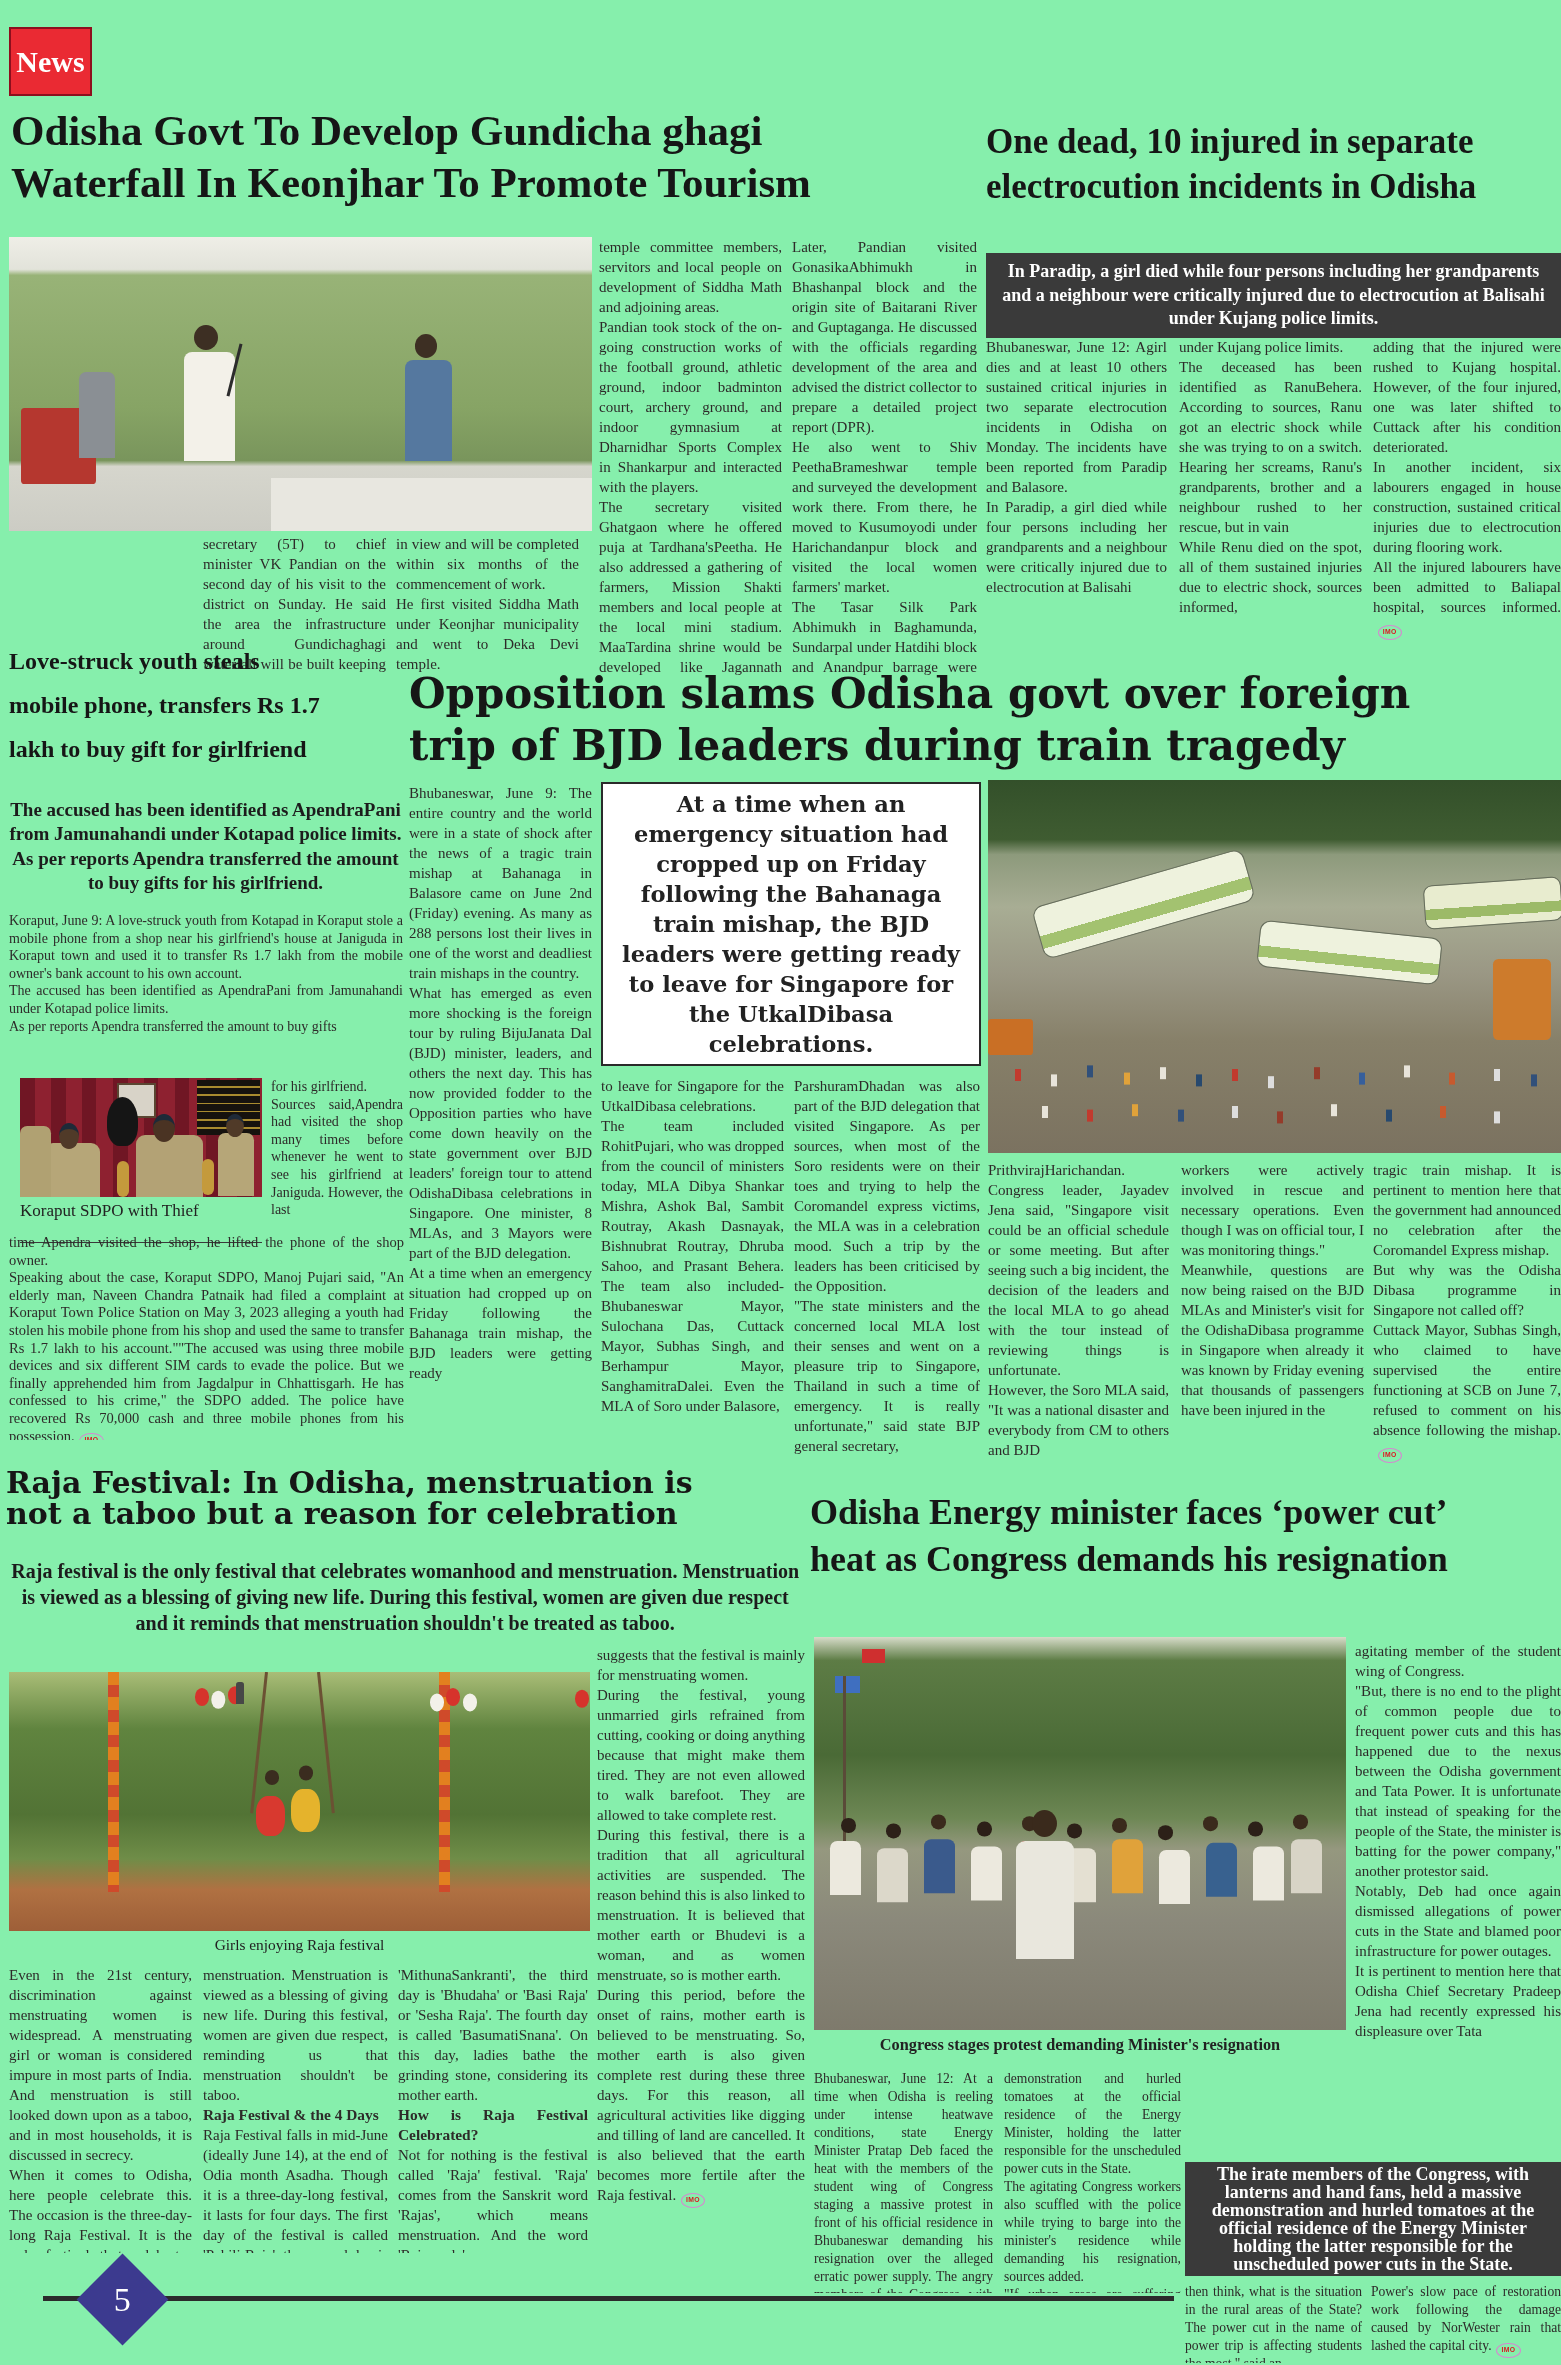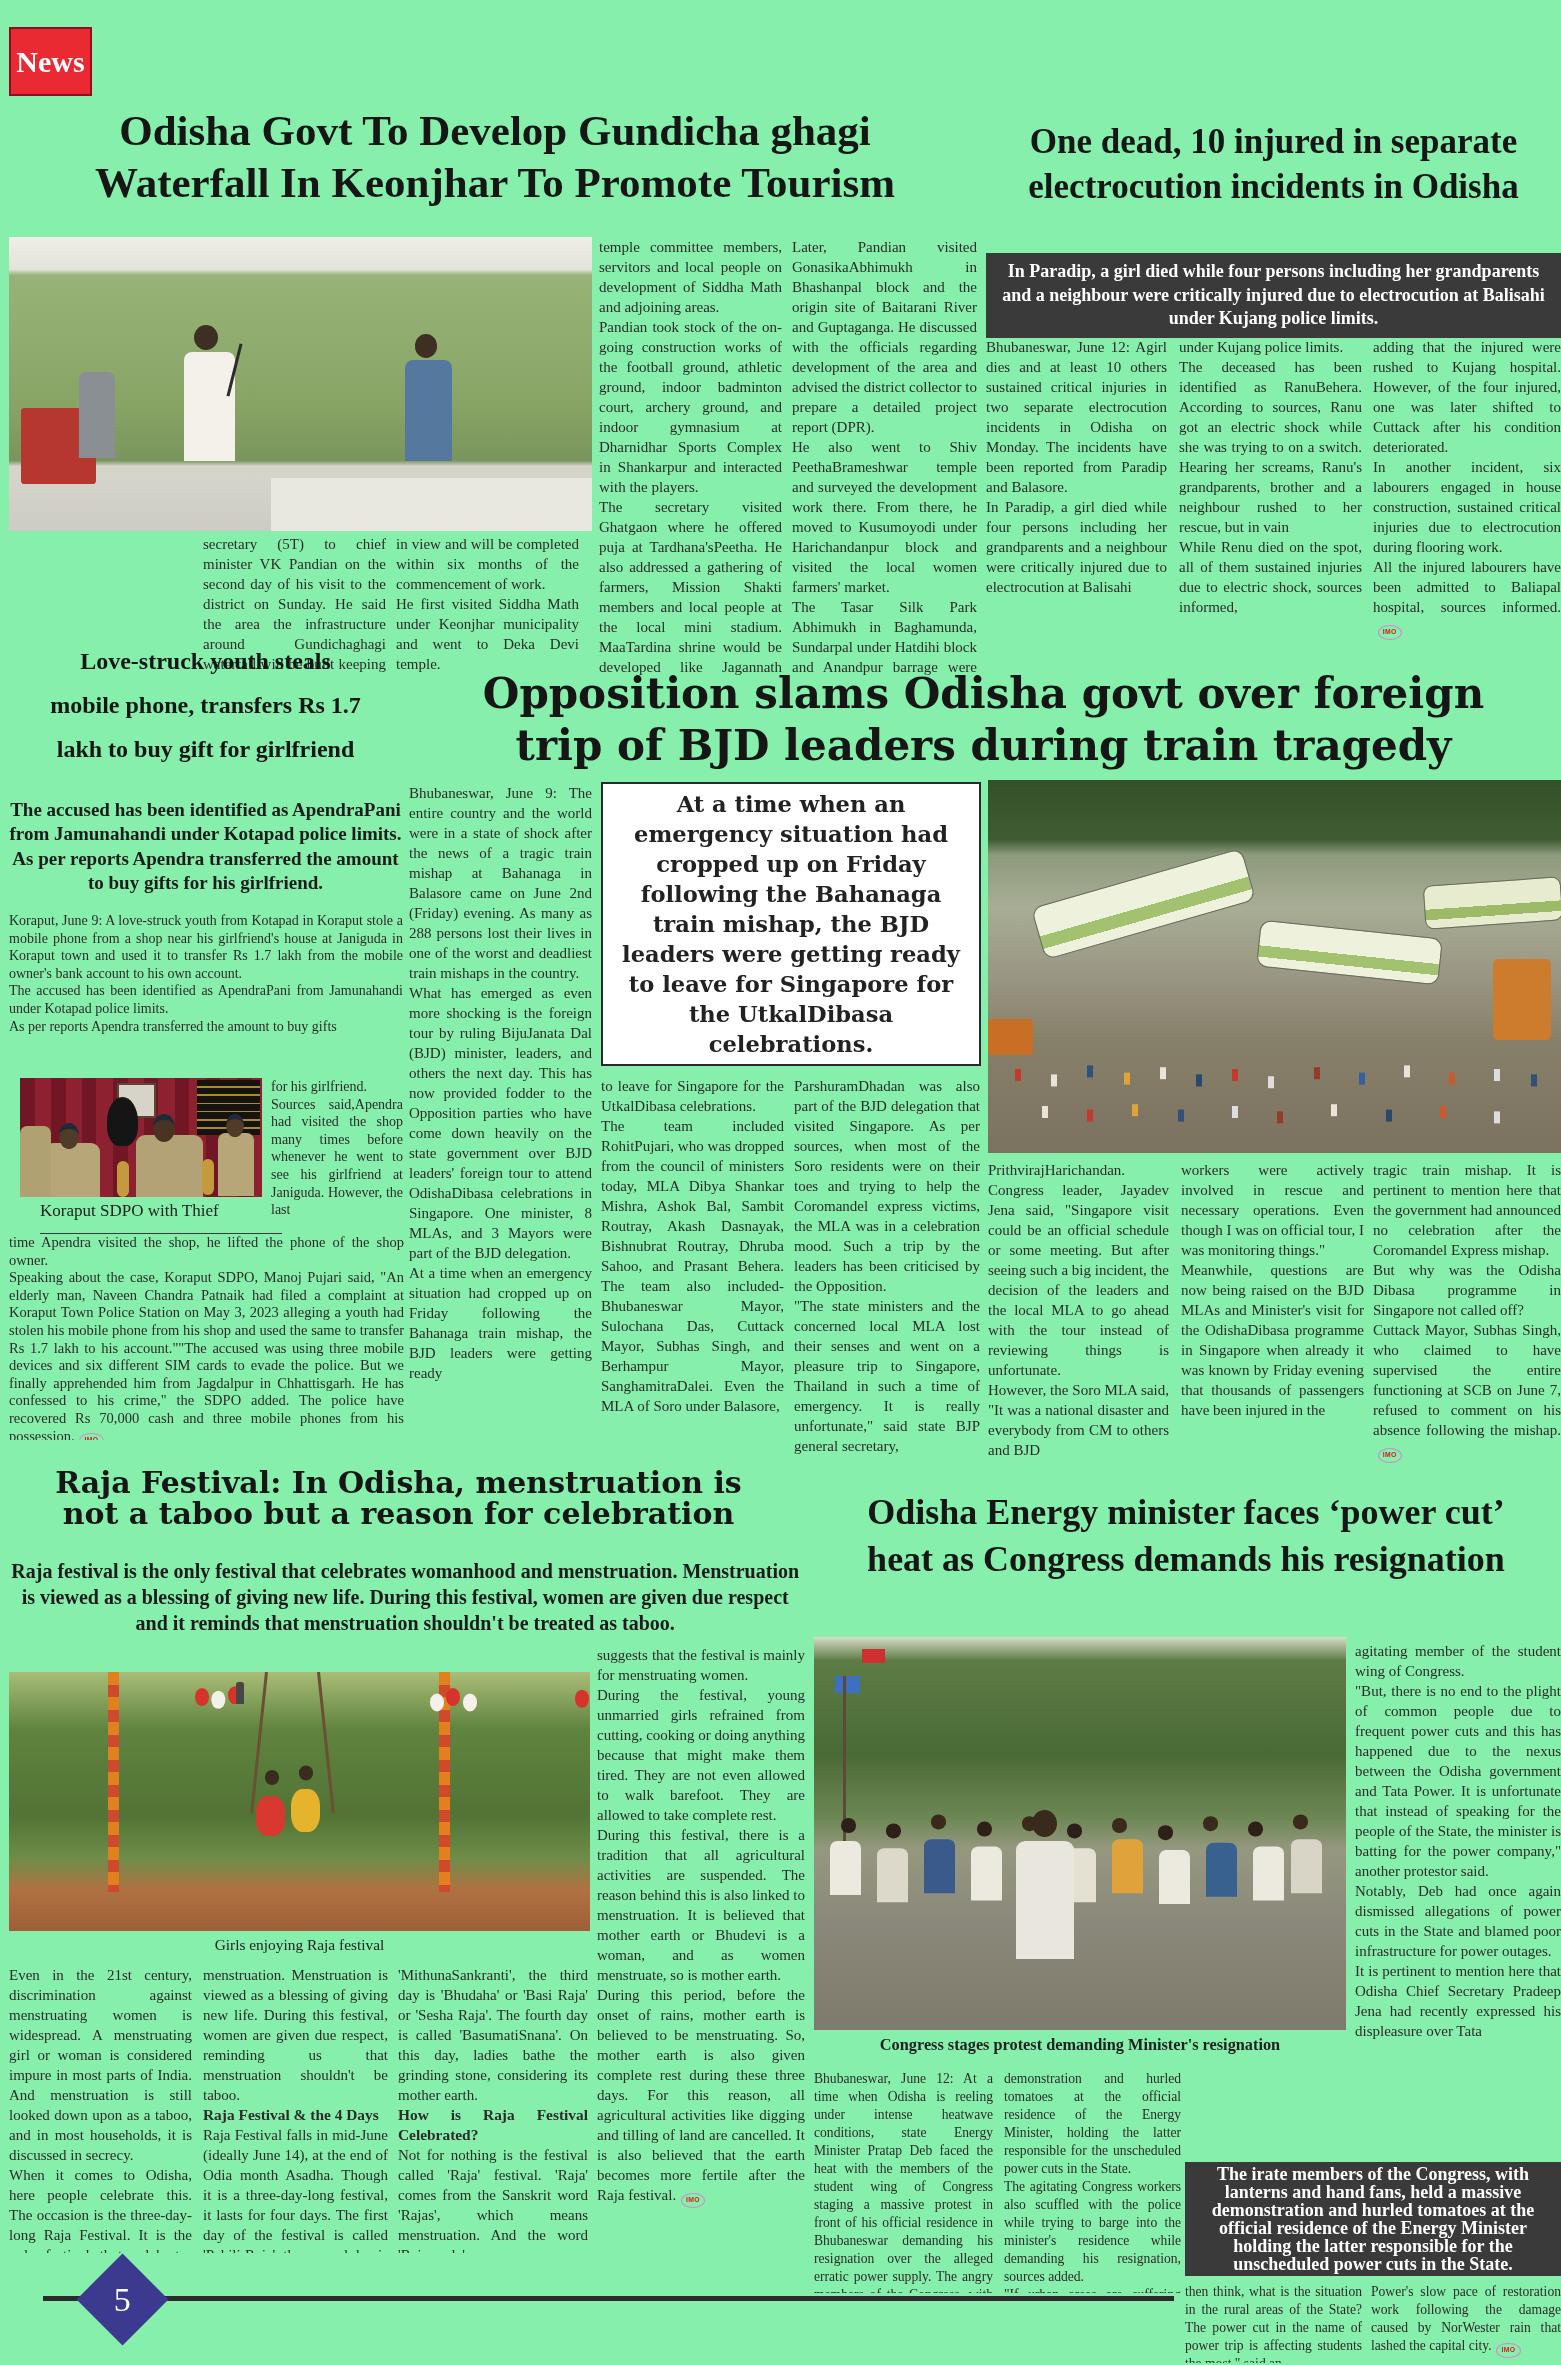--- a/index.html
+++ b/index.html
@@ -1,19 +1,19 @@
 <!DOCTYPE html>
 <html style="font-size:14.5px"><head>
 <meta charset="utf-8">
 <style>
   html,body{margin:0;padding:0;background:#e9e9e9;}
   #page{position:relative;width:1561px;height:2366px;background:#86efac;overflow:hidden;
         font-family:"Liberation Serif","DejaVu Serif",serif;color:#2e2c2a;}
   .headline{position:absolute;font-family:"Liberation Serif",serif;font-weight:700;color:#161616;
-            text-align:center;white-space:pre-line;}
+            text-align:left;white-space:pre-line;}
   .slab{font-family:"DejaVu Serif",serif;}
   .subhead{position:absolute;font-weight:700;color:#1c1c1c;text-align:center;white-space:pre-line;}
   .col{position:absolute;font-size:15px;line-height:20px;text-align:justify;
        white-space:pre-line;overflow:hidden;color:#2d2b29;}
   .tight{font-size:13.6px;line-height:18px;}
   .darkbox{position:absolute;background:#3a3a3a;color:#fff;font-weight:700;text-align:center;
            display:flex;align-items:center;justify-content:center;box-sizing:border-box;}
   .quotebox{position:absolute;border:2.7px solid #2a2a2a;box-sizing:border-box;background:#fff;
             font-family:"DejaVu Serif",serif;font-weight:700;color:#222;text-align:center;
             display:flex;align-items:center;justify-content:center;padding:9px;}
@@ -97,21 +97,21 @@
     <div class="ps" style="left:10%;top:55%;width:56px;height:54px;background:#b6a678;border-radius:9px 9px 0 0;"></div>
     <div class="ps" style="left:16%;top:38%;width:20px;height:20px;background:#503a28;border-radius:50%;border-top:6.3px solid #1e2a38;"></div>
     <div class="ps" style="left:48%;top:48%;width:67px;height:62px;background:#b3a275;border-radius:9px 9px 0 0;"></div>
     <div class="ps" style="left:55%;top:30%;width:22px;height:22px;background:#4a3323;border-radius:50%;border-top:6.3px solid #1e2a38;"></div>
     <div class="ps" style="left:82%;top:46%;width:36px;height:63px;background:#b6a678;border-radius:7.2px 7.2px 0 0;"></div>
     <div class="ps" style="left:85%;top:30%;width:18px;height:18px;background:#503a28;border-radius:50%;border-top:5.4px solid #1e2a38;"></div>
     <div class="ps" style="left:0%;top:40%;width:31px;height:72px;background:#b0a172;border-radius:7.2px 7.2px 0 0;"></div>
     <div class="ps" style="left:40%;top:70%;width:12.7px;height:36px;background:#c49a3c;border-radius:6.3px;"></div>
     <div class="ps" style="left:75%;top:68%;width:12.7px;height:36px;background:#c49a3c;border-radius:6.3px;"></div>
   </div>
-  <div class="caption" style="left:20px;top:1201px;width:242px;font-size:17px;border-bottom:1.8px solid #3a3a3a;padding-bottom:12px;margin-left:20px;">Koraput SDPO with Thief</div>
+  <div class="caption" style="left:20px;top:1201px;width:242px;font-size:17px;border-bottom:1.8px solid #3a3a3a;padding-bottom:21px;">Koraput SDPO with Thief</div>
 
   <div class="col" style="left:271px;top:1078px;width:132px;height:148px;font-size:14px;line-height:17.6px;"><span>for his girlfriend.
 Sources said,Apendra had visited the shop many times before whenever he went to see his girlfriend at Janiguda. However, the last</span></div>
 
   <div class="col" style="left:9px;top:1234px;width:395px;height:206px;font-size:14.5px;line-height:17.6px;"><span>time Apendra visited the shop, he lifted the phone of the shop owner.
 Speaking about the case, Koraput SDPO, Manoj Pujari said, "An elderly man, Naveen Chandra Patnaik had filed a complaint at Koraput Town Police Station on May 3, 2023 alleging a youth had stolen his mobile phone from his shop and used the same to transfer Rs 1.7 lakh to his account.""The accused was using three mobile devices and six different SIM cards to evade the police. But we finally apprehended him from Jagdalpur in Chhattisgarh. He has confessed to his crime," the SDPO added. The police have recovered Rs 70,000 cash and three mobile phones from his possession.</span><span class="imo">IMO</span></div>
 
   <div class="headline slab" style="left:409px;top:668px;width:1149px;font-size:42px;line-height:52px;">Opposition slams Odisha govt over foreign
 trip of BJD leaders during train tragedy</div>
 

